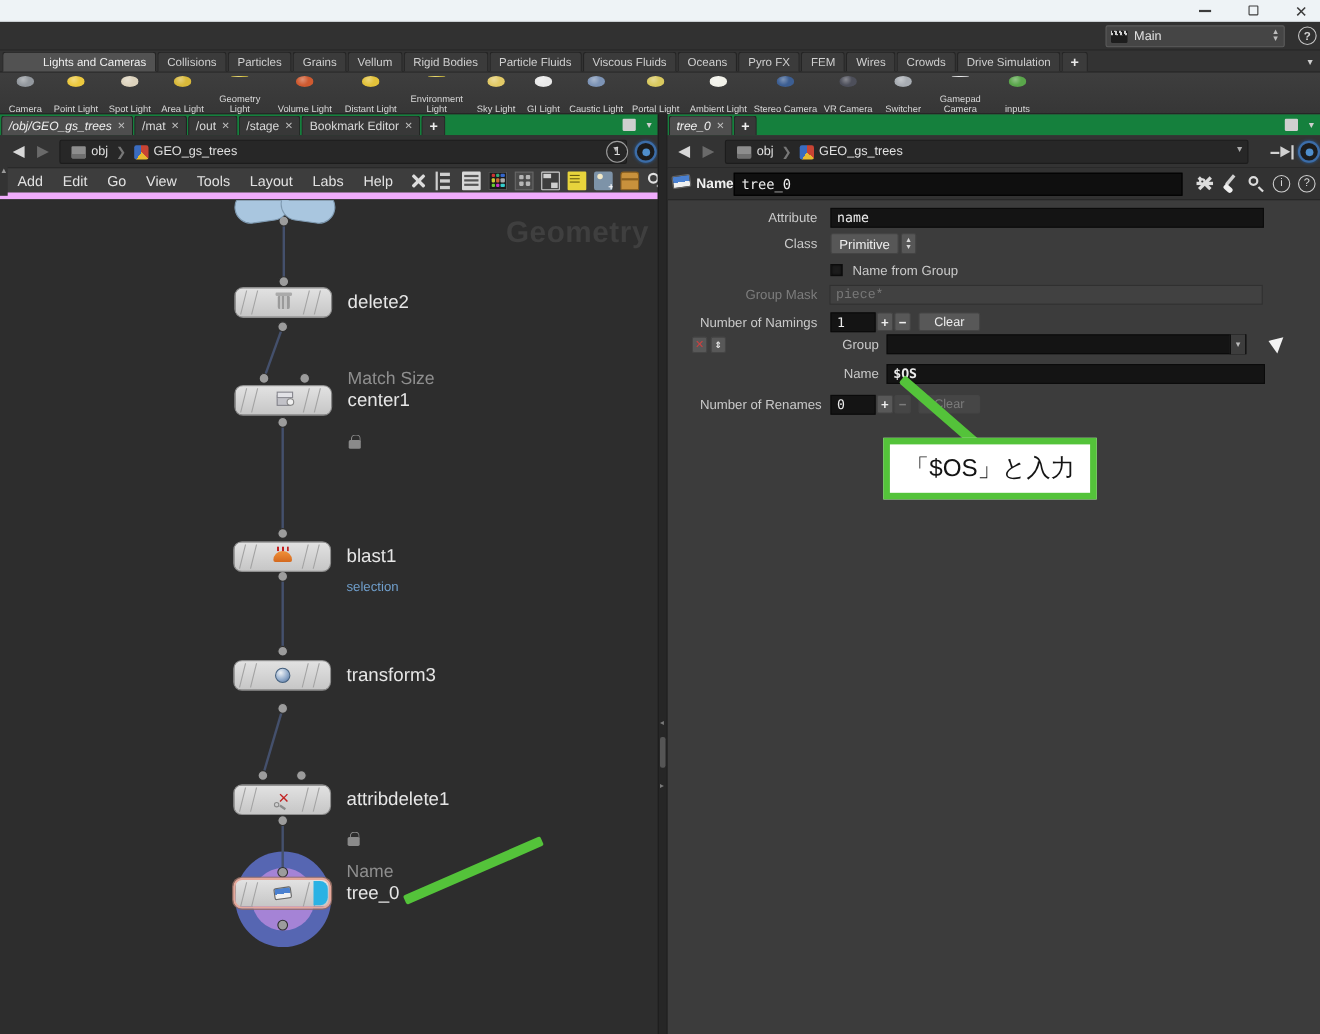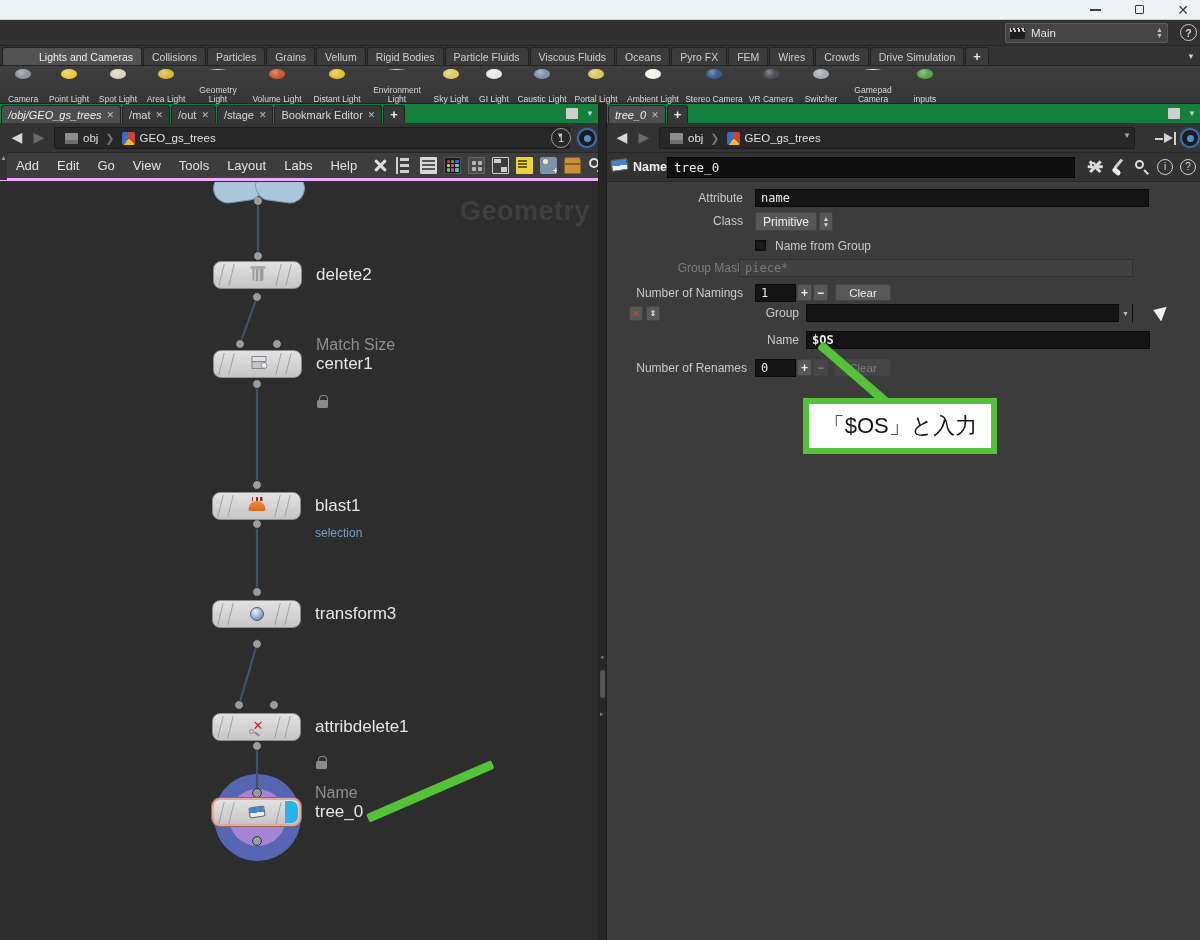--- a/index.html
+++ b/index.html
@@ -59,21 +59,21 @@
   .circled-num { position:absolute; width:20px; height:20px; border:1.5px solid #9d9d9d; border-radius:50%; color:#ddd; font-size:11px; display:flex; align-items:center; justify-content:center; top:5px; }
   .radial-btn { position:absolute; width:20px; height:20px; border-radius:50%; background:#1c1c1c; border:2px solid #3c6da8; top:5px; display:flex; align-items:center; justify-content:center; box-shadow:0 0 3px #2a5f9e; }
   .radial-btn i { width:7px; height:7px; border-radius:50%; background:#4f8ecb; }
   .pin-icon { position:absolute; top:9px; width:22px; height:13px; }
   .pin-icon .bar { position:absolute; right:0; top:0; width:2.5px; height:13px; background:#d2d2d2; }
   .pin-icon .tri { position:absolute; right:3px; top:1px; border-left:9px solid #d2d2d2; border-top:5.5px solid transparent; border-bottom:5.5px solid transparent; }
   .pin-icon .stem { position:absolute; right:13px; top:5.5px; width:8px; height:2px; background:#d2d2d2; }
 
   
   .left-pane { position:absolute; left:0; top:104px; width:598px; height:836px; }
-  .menubar { position:absolute; top:49px; width:100%; height:28px; background:#3d3d3d; border-bottom:3px solid #f0abfc; display:flex; align-items:center; }
+  .menubar { position:absolute; top:49px; width:100%; height:28px; background:#3d3d3d; border-bottom:6px solid #f0abfc; display:flex; align-items:center; }
   .mscroll { width:10px; height:28px; background:#333; color:#999; font-size:7px; display:flex; align-items:flex-start; justify-content:center; padding-top:2px; }
   .menu-item { color:#e2e2e2; font-size:13px; padding:0 9px; }
   .micons { display:flex; align-items:center; gap:7px; margin-left:6px; }
   .mi { width:17px; height:17px; position:relative; }
   .mi-tools .b1,.mi-tools .b2 { position:absolute; left:7px; top:1px; width:3px; height:15px; background:#dcdcdc; border-radius:1px; }
   .mi-tools .b1 { transform:rotate(45deg);} .mi-tools .b2 { transform:rotate(-45deg);}
   .mi-tree { border-left:2px solid #cfcfcf; }
   .mi-tree i { position:absolute; left:2px; width:9px; height:3px; background:#cfcfcf; } 
   .mi-tree i:nth-child(1){top:1px;} .mi-tree i:nth-child(2){top:7px;} .mi-tree i:nth-child(3){top:13px;}
   .mi-list { background:#d8d8d8; border-radius:1px; }
@@ -616,21 +616,21 @@
           </div>
       </div>
 
       <div class="prow" style="top:54px;">
         <div class="checkbox" style="left:148px; top:4px;"></div>
         <div class="plabel" style="left:168px; width:140px; text-align:left; top:3px;">Name from Group</div>
       </div>
 
       <div class="prow" style="top:76px;">
         <div class="plabel dim" style="left:0; width:136px; top:3px;">Group Mask</div>
-        <div class="pfield disabled" style="left:132px; width:394px; top:1px;">piece*</div>
+        <div class="pfield disabled" style="left:147px; width:394px; top:1px;font-family:Liberation Mono, monospace;">piece*</div>
       </div>
 
       <div class="prow" style="top:101px;">
         <div class="plabel" style="left:0; width:136px; top:3px;">Number of Namings</div>
         <div class="pfield" style="left:148px; width:41px; top:1px;">1</div>
         <div class="btn small" style="left:190px; top:1px;">+</div>
         <div class="btn small" style="left:206px; top:1px;">−</div>
         <div class="btn wide" style="left:228px; top:1px;">Clear</div>
       </div>
 

